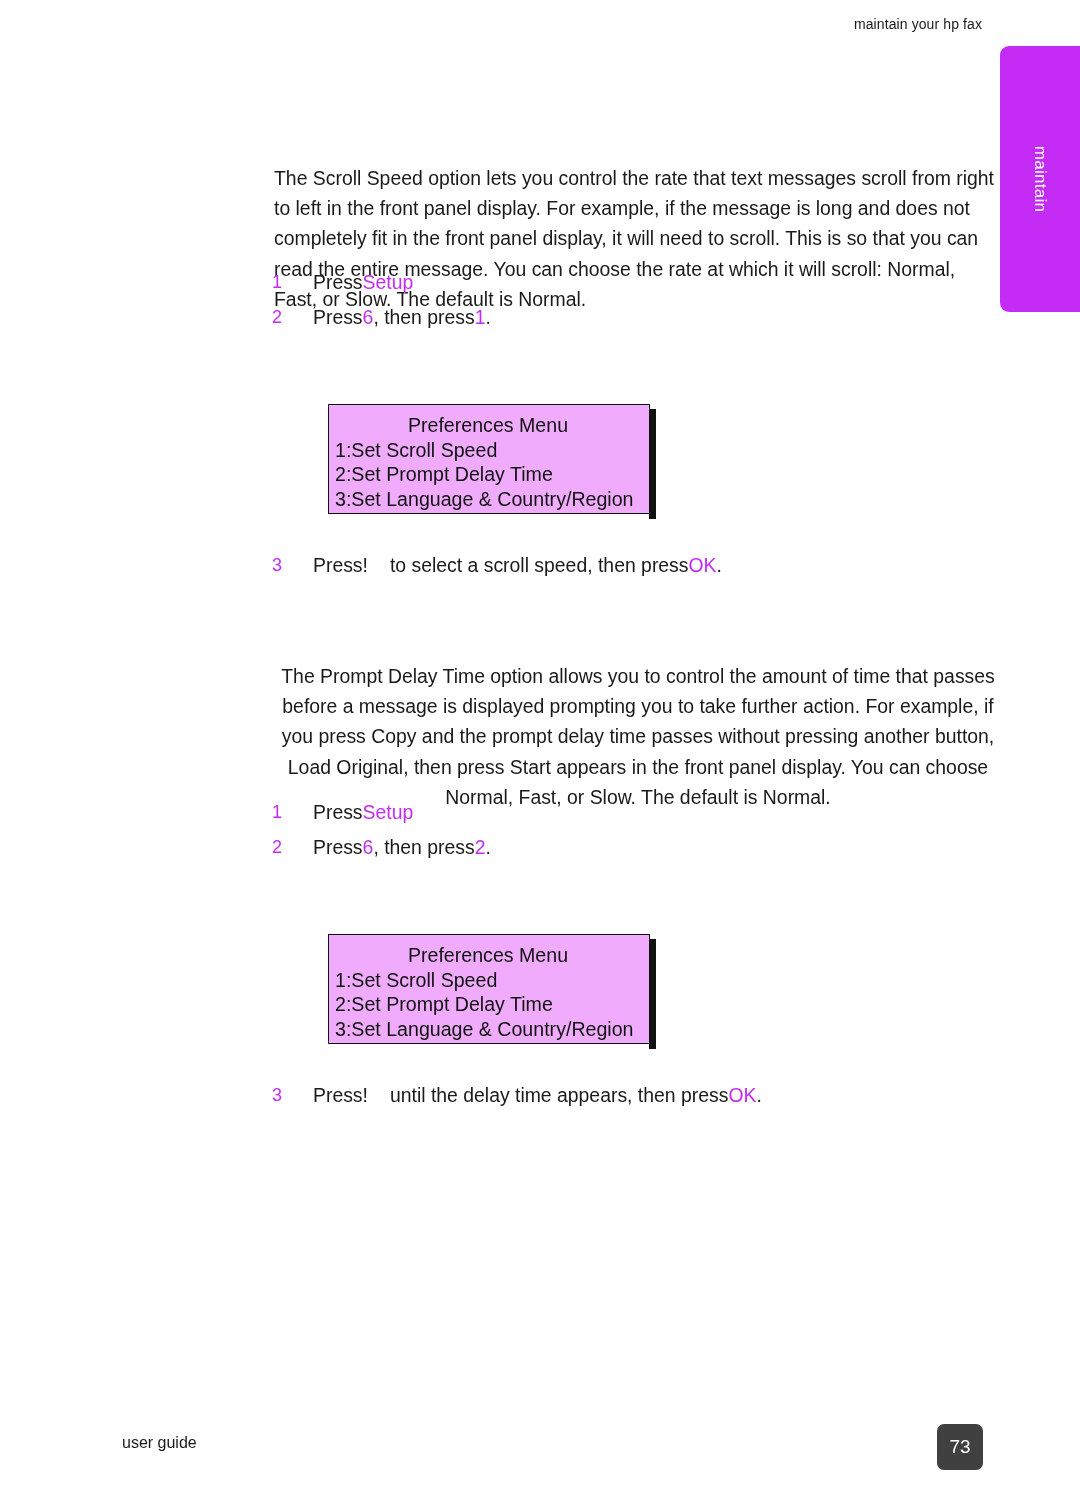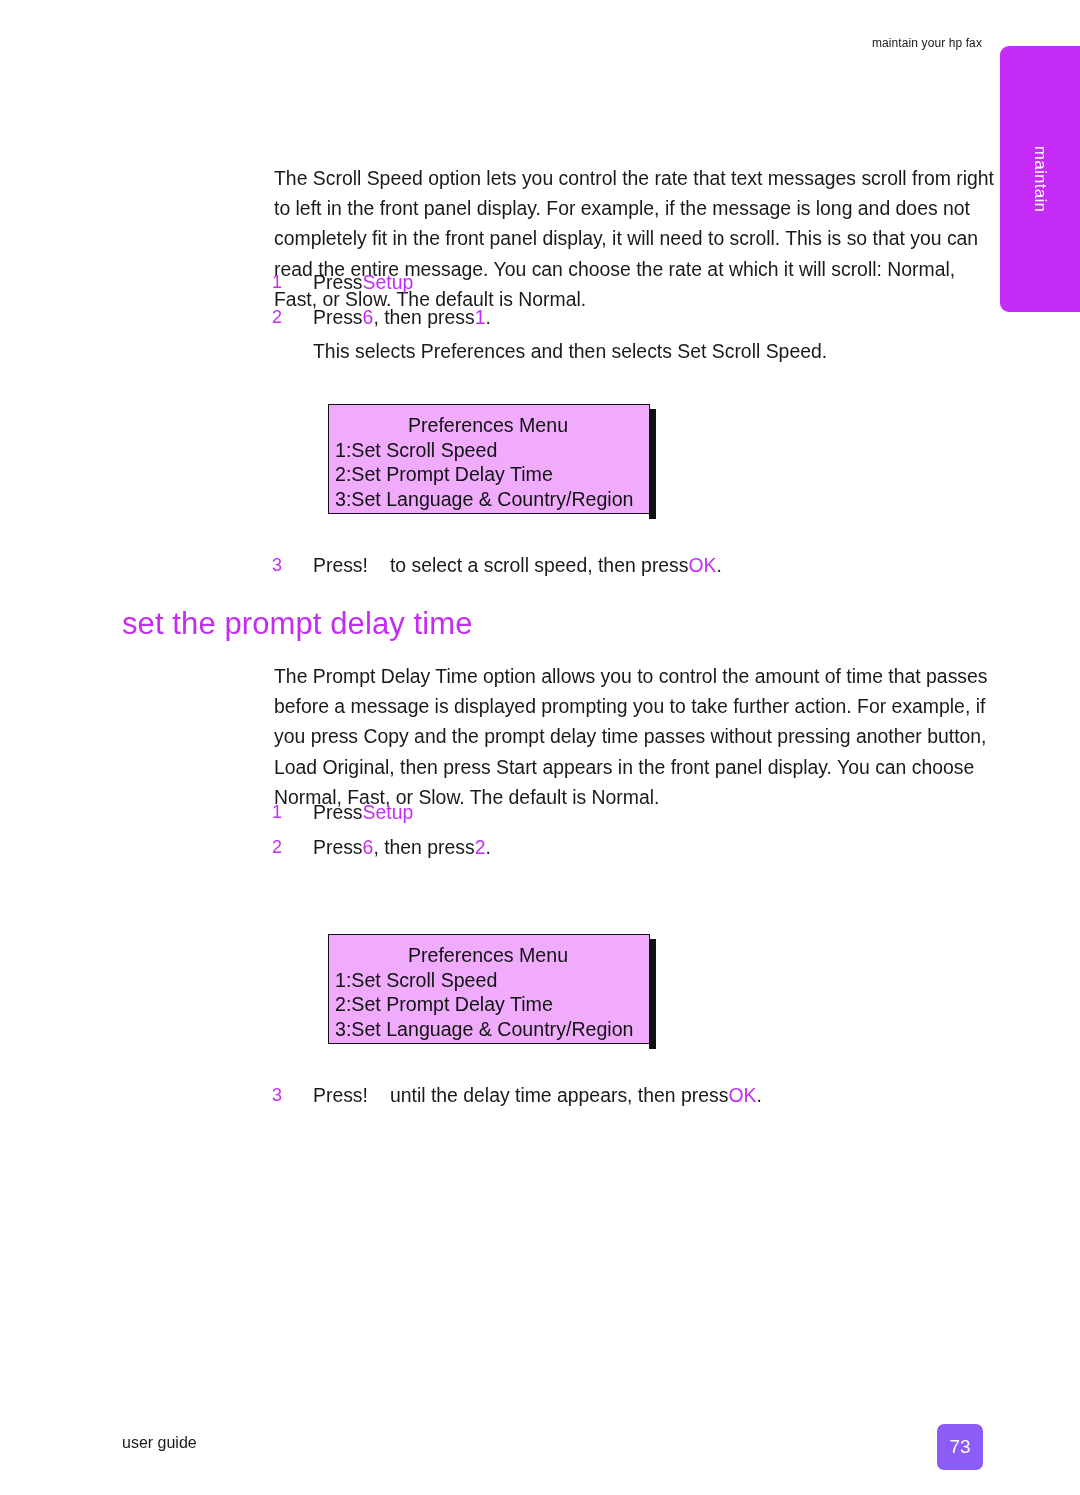--- a/index.html
+++ b/index.html
@@ -17,25 +17,25 @@
   }
 
   .page {
     position: absolute;
     inset: 0;
   }
 
   
   .running-header {
     position: absolute;
-    top: 36px;
+    top: 16px;
     left: 0;
     width: 982px;
     text-align: right;
-    font-size: 12px;
+    font-size: 14px;
     color: #1a1a1a;
     letter-spacing: 0.1px;
   }
 
   
   .side-tab {
     position: absolute;
     left: 1000px;
     top: 46px;
     width: 80px;
@@ -73,21 +73,21 @@
   
   .body-block {
     position: absolute;
     left: 274px;
     width: 728px;
     font-size: 19.4px;
     line-height: 30.2px;
     color: #1a1a1a;
   }
   #para-scroll { top: 131px; margin-top: 32px; }
-  #para-prompt { top: 661px; }
+  #para-prompt { top: 661px; text-align: center; }
 
   
   .steps {
     position: absolute;
     left: 272px;
     width: 740px;
   }
   #steps-scroll { top: 265px; }
   #steps-prompt { top: 795px; }
 
@@ -166,21 +166,21 @@
     top: 1434px;
     font-size: 16px;
     color: #1a1a1a;
   }
   .page-badge {
     position: absolute;
     left: 937px;
     top: 1424px;
     width: 46px;
     height: 46px;
-    background: #8b5cf6;
+    background: #404040;
     border-radius: 7px;
     display: flex;
     align-items: center;
     justify-content: center;
   }
   .page-badge-num {
     color: #ffffff;
     font-size: 19px;
   }
 </style>
@@ -202,41 +202,39 @@
 
     <div class="step-row">
       <span class="step-num">1</span>
       <span class="step-text"><span>Press</span><span class="ui-key">Setup</span></span>
     </div>
 
     <div class="step-row">
       <span class="step-num">2</span>
       <span class="step-text"><span>Press</span><span class="ui-key">6</span><span>, then press</span><span class="ui-key">1</span><span>.</span></span>
     </div>
-    <div class="step-sub">This selects Preferences and then selects Set Scroll Speed.</div>
 
   </div>
 
   <div class="lcd" id="lcd-scroll">
     <div class="lcd-inner">
       <div class="lcd-title">Preferences Menu</div>
       <div class="lcd-line">1:Set Scroll Speed</div>
       <div class="lcd-line">2:Set Prompt Delay Time</div>
       <div class="lcd-line">3:Set Language &amp; Country/Region</div>
     </div>
   </div>
 
   <div class="steps" style="top:548px;">
     <div class="step-row">
       <span class="step-num">3</span>
       <span class="step-text"><span>Press!</span><span class="arrow-gap"></span><span>to select a scroll speed, then press</span><span class="ui-key">OK</span><span>.</span></span>
     </div>
   </div>
 
-  <h1 class="section-heading" id="heading-prompt">set the prompt delay time</h1>
 
   <div class="body-block" id="para-prompt">The Prompt Delay Time option allows you to control the amount of time that passes before a message is displayed prompting you to take further action. For example, if you press Copy and the prompt delay time passes without pressing another button,  Load Original, then press Start  appears in the front panel display. You can choose Normal, Fast, or Slow. The default is Normal.</div>
 
   <div class="steps" id="steps-prompt">
 
     <div class="step-row">
       <span class="step-num">1</span>
       <span class="step-text"><span>Press</span><span class="ui-key">Setup</span></span>
     </div>
 

